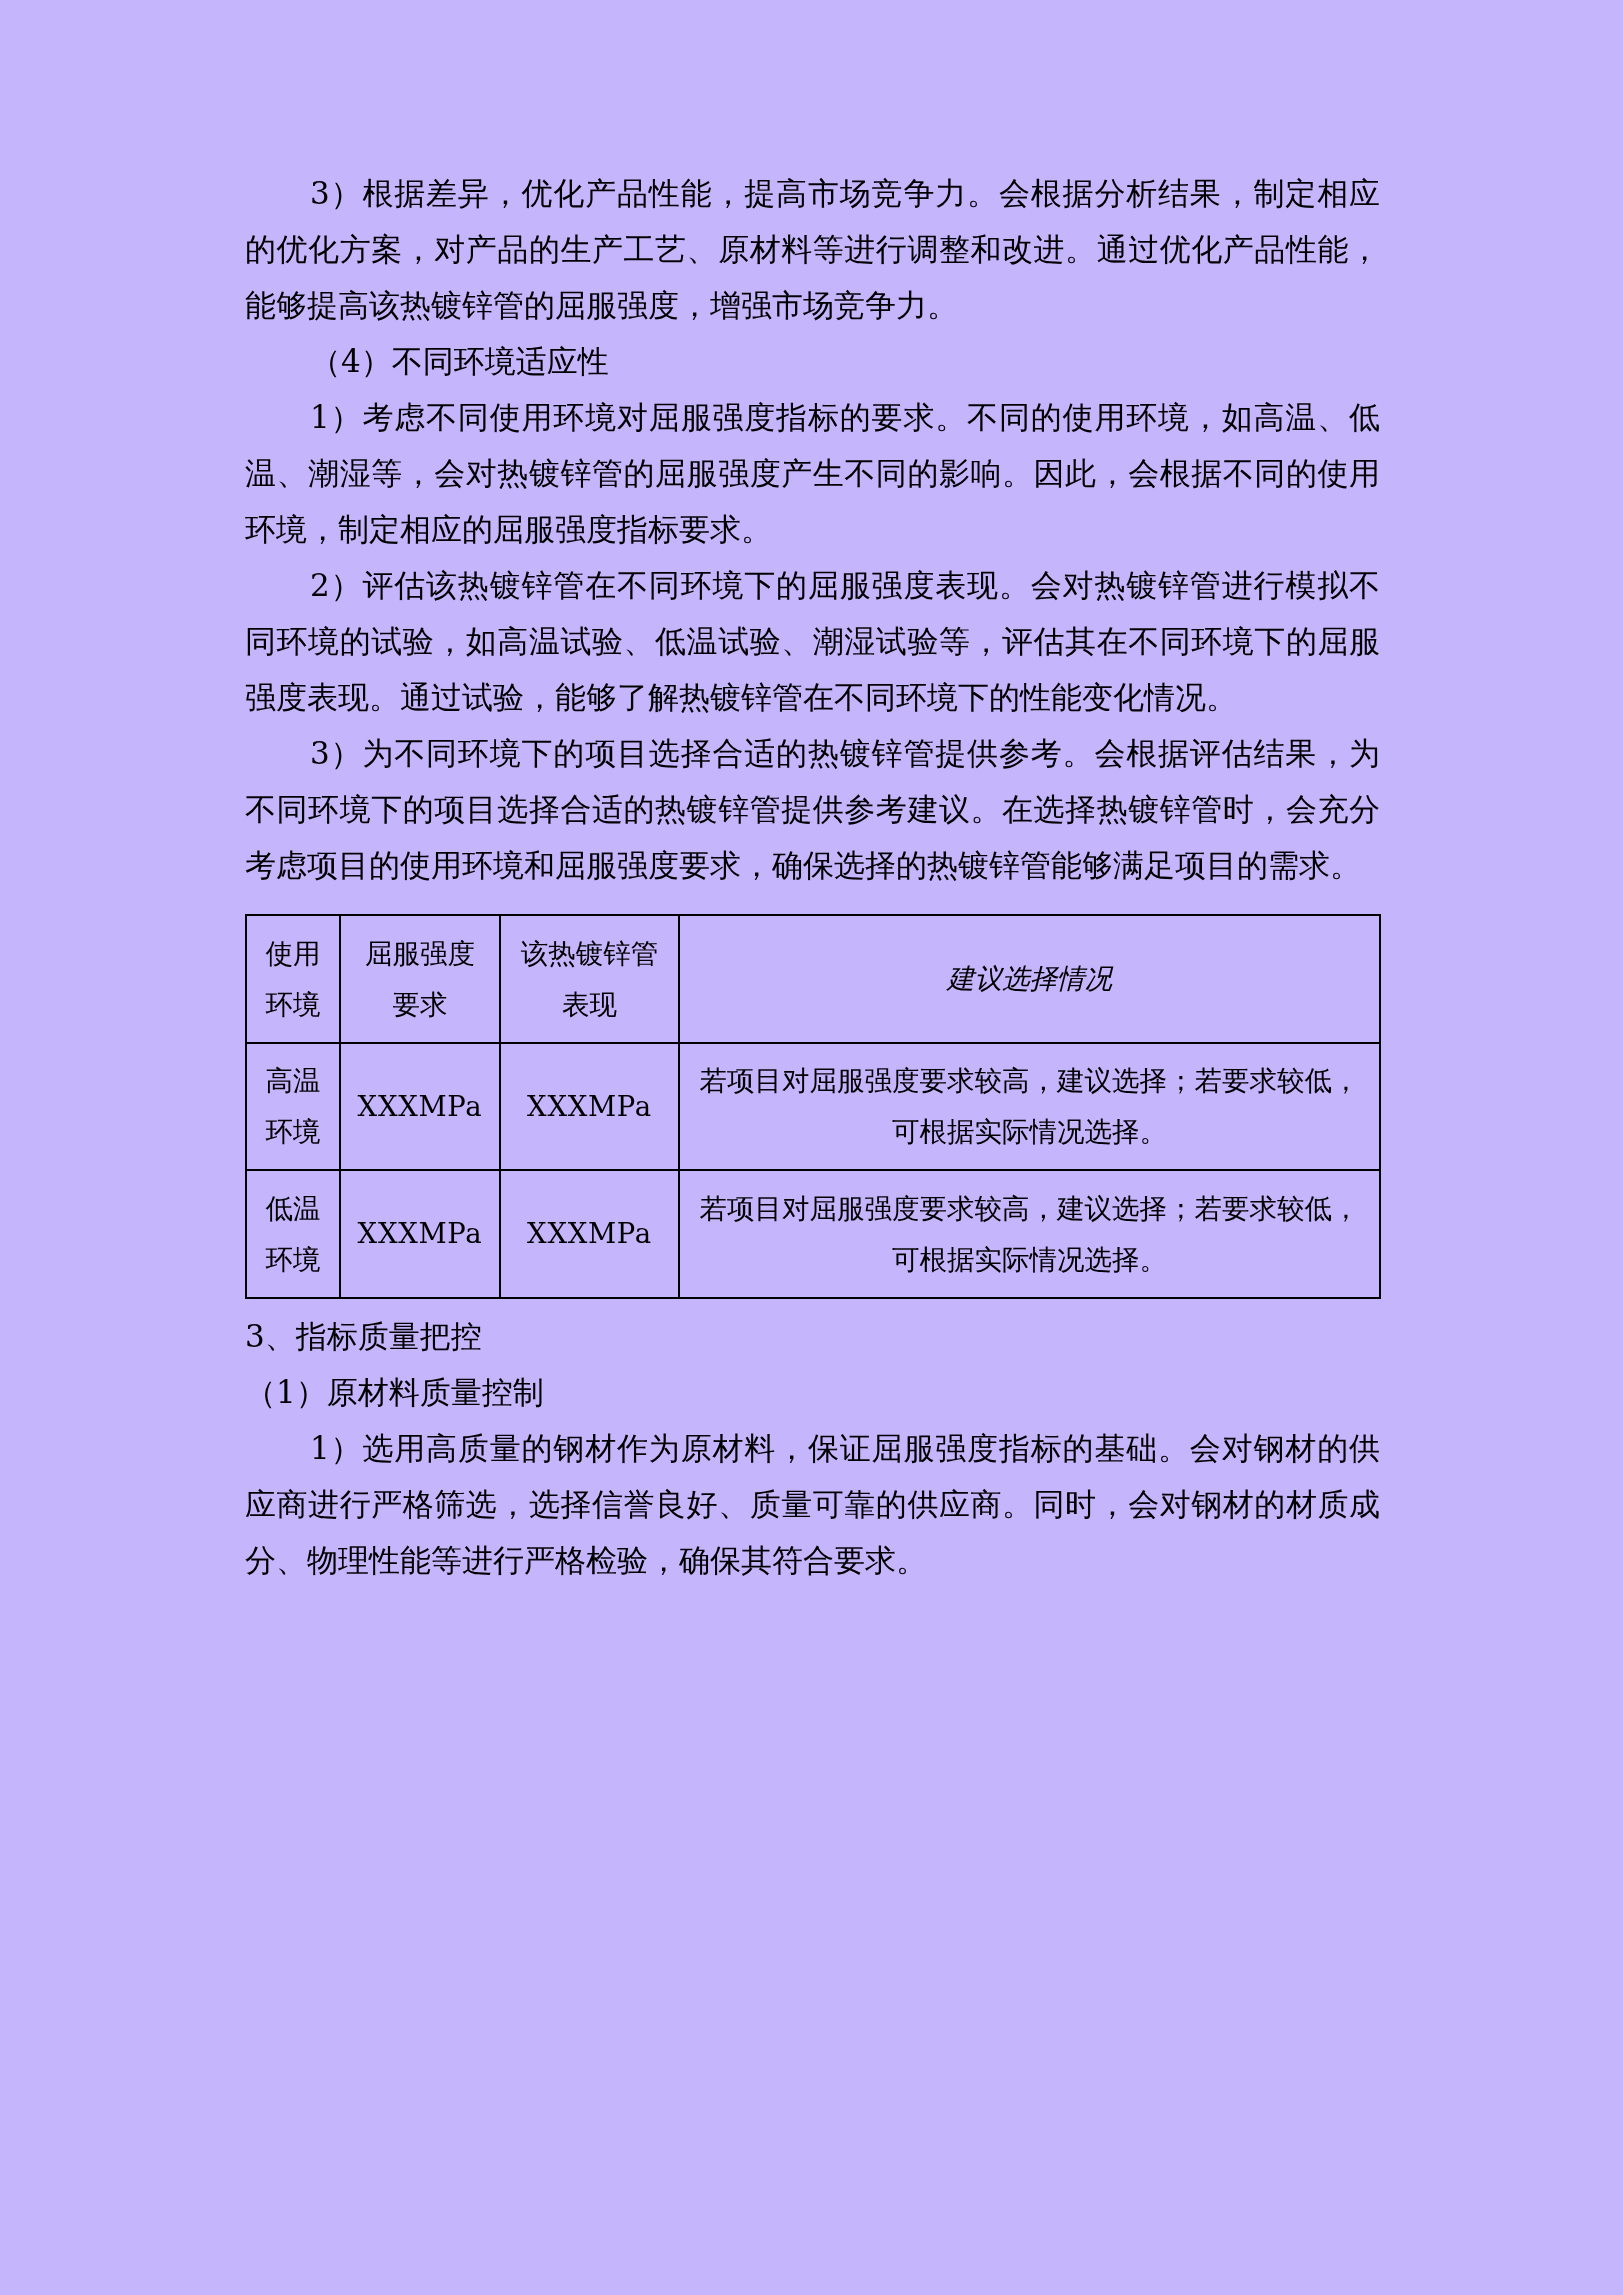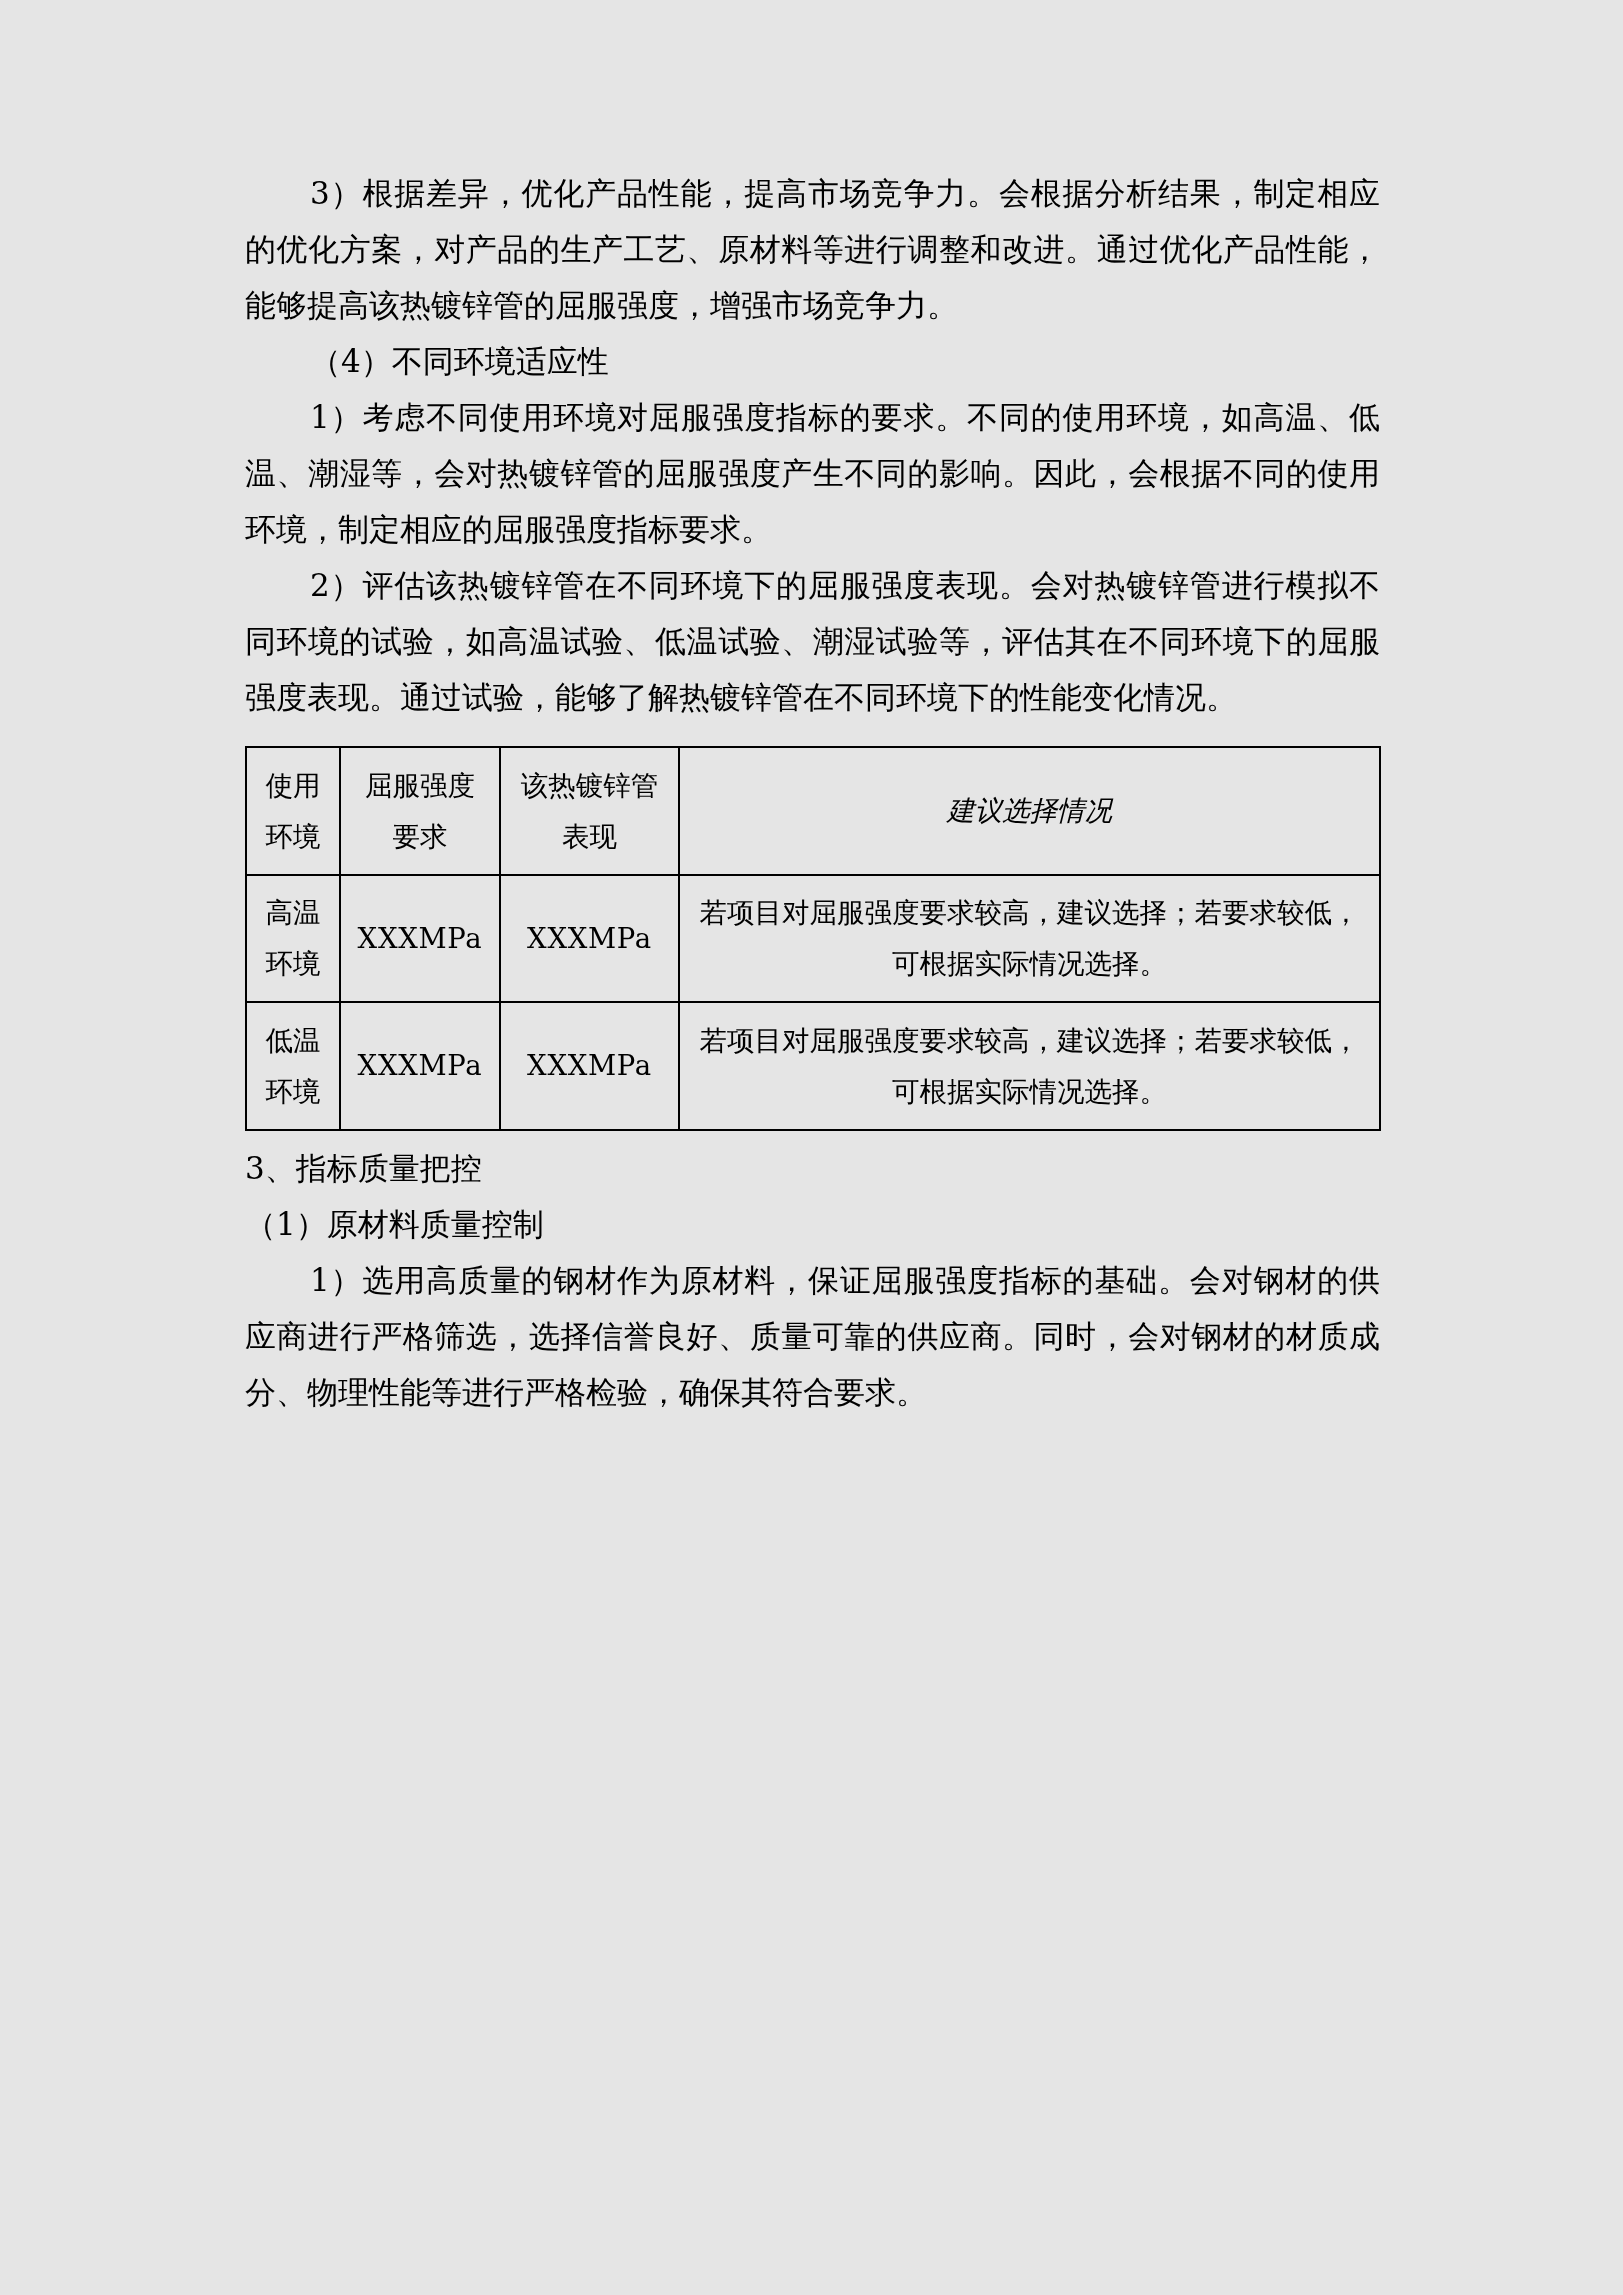--- a/index.html
+++ b/index.html
@@ -15,21 +15,21 @@
     color: #000000;
     overflow: hidden;
   }
 
   #page {
     position: absolute;
     left: 0;
     top: 0;
     width: 1623px;
     height: 2295px;
-    background: #e5e5e5;
+    background: #c4b5fd;
   }
 
   #content {
     position: absolute;
     left: 245px;
     top: 165px;
     width: 1135px;
   }
 
   
@@ -100,20 +100,21 @@
   <div id="content">
 
     <p class="para indent2">3）根据差异，优化产品性能，提高市场竞争力。会根据分析结果，制定相应的优化方案，对产品的生产工艺、原材料等进行调整和改进。通过优化产品性能，能够提高该热镀锌管的屈服强度，增强市场竞争力。</p>
 
     <p class="para indent2">（4）不同环境适应性</p>
 
     <p class="para indent2">1）考虑不同使用环境对屈服强度指标的要求。不同的使用环境，如高温、低温、潮湿等，会对热镀锌管的屈服强度产生不同的影响。因此，会根据不同的使用环境，制定相应的屈服强度指标要求。</p>
 
     <p class="para indent2">2）评估该热镀锌管在不同环境下的屈服强度表现。会对热镀锌管进行模拟不同环境的试验，如高温试验、低温试验、潮湿试验等，评估其在不同环境下的屈服强度表现。通过试验，能够了解热镀锌管在不同环境下的性能变化情况。</p>
 
+    <p class="para indent2">3）为不同环境下的项目选择合适的热镀锌管提供参考。会根据评估结果，为不同环境下的项目选择合适的热镀锌管提供参考建议。在选择热镀锌管时，会充分考虑项目的使用环境和屈服强度要求，确保选择的热镀锌管能够满足项目的需求。</p>
 
     <div class="tbl-wrap">
       <table class="env-table">
         <colgroup>
           <col class="col-env">
           <col class="col-req">
           <col class="col-perf">
           <col class="col-note">
         </colgroup>
         <tbody>

